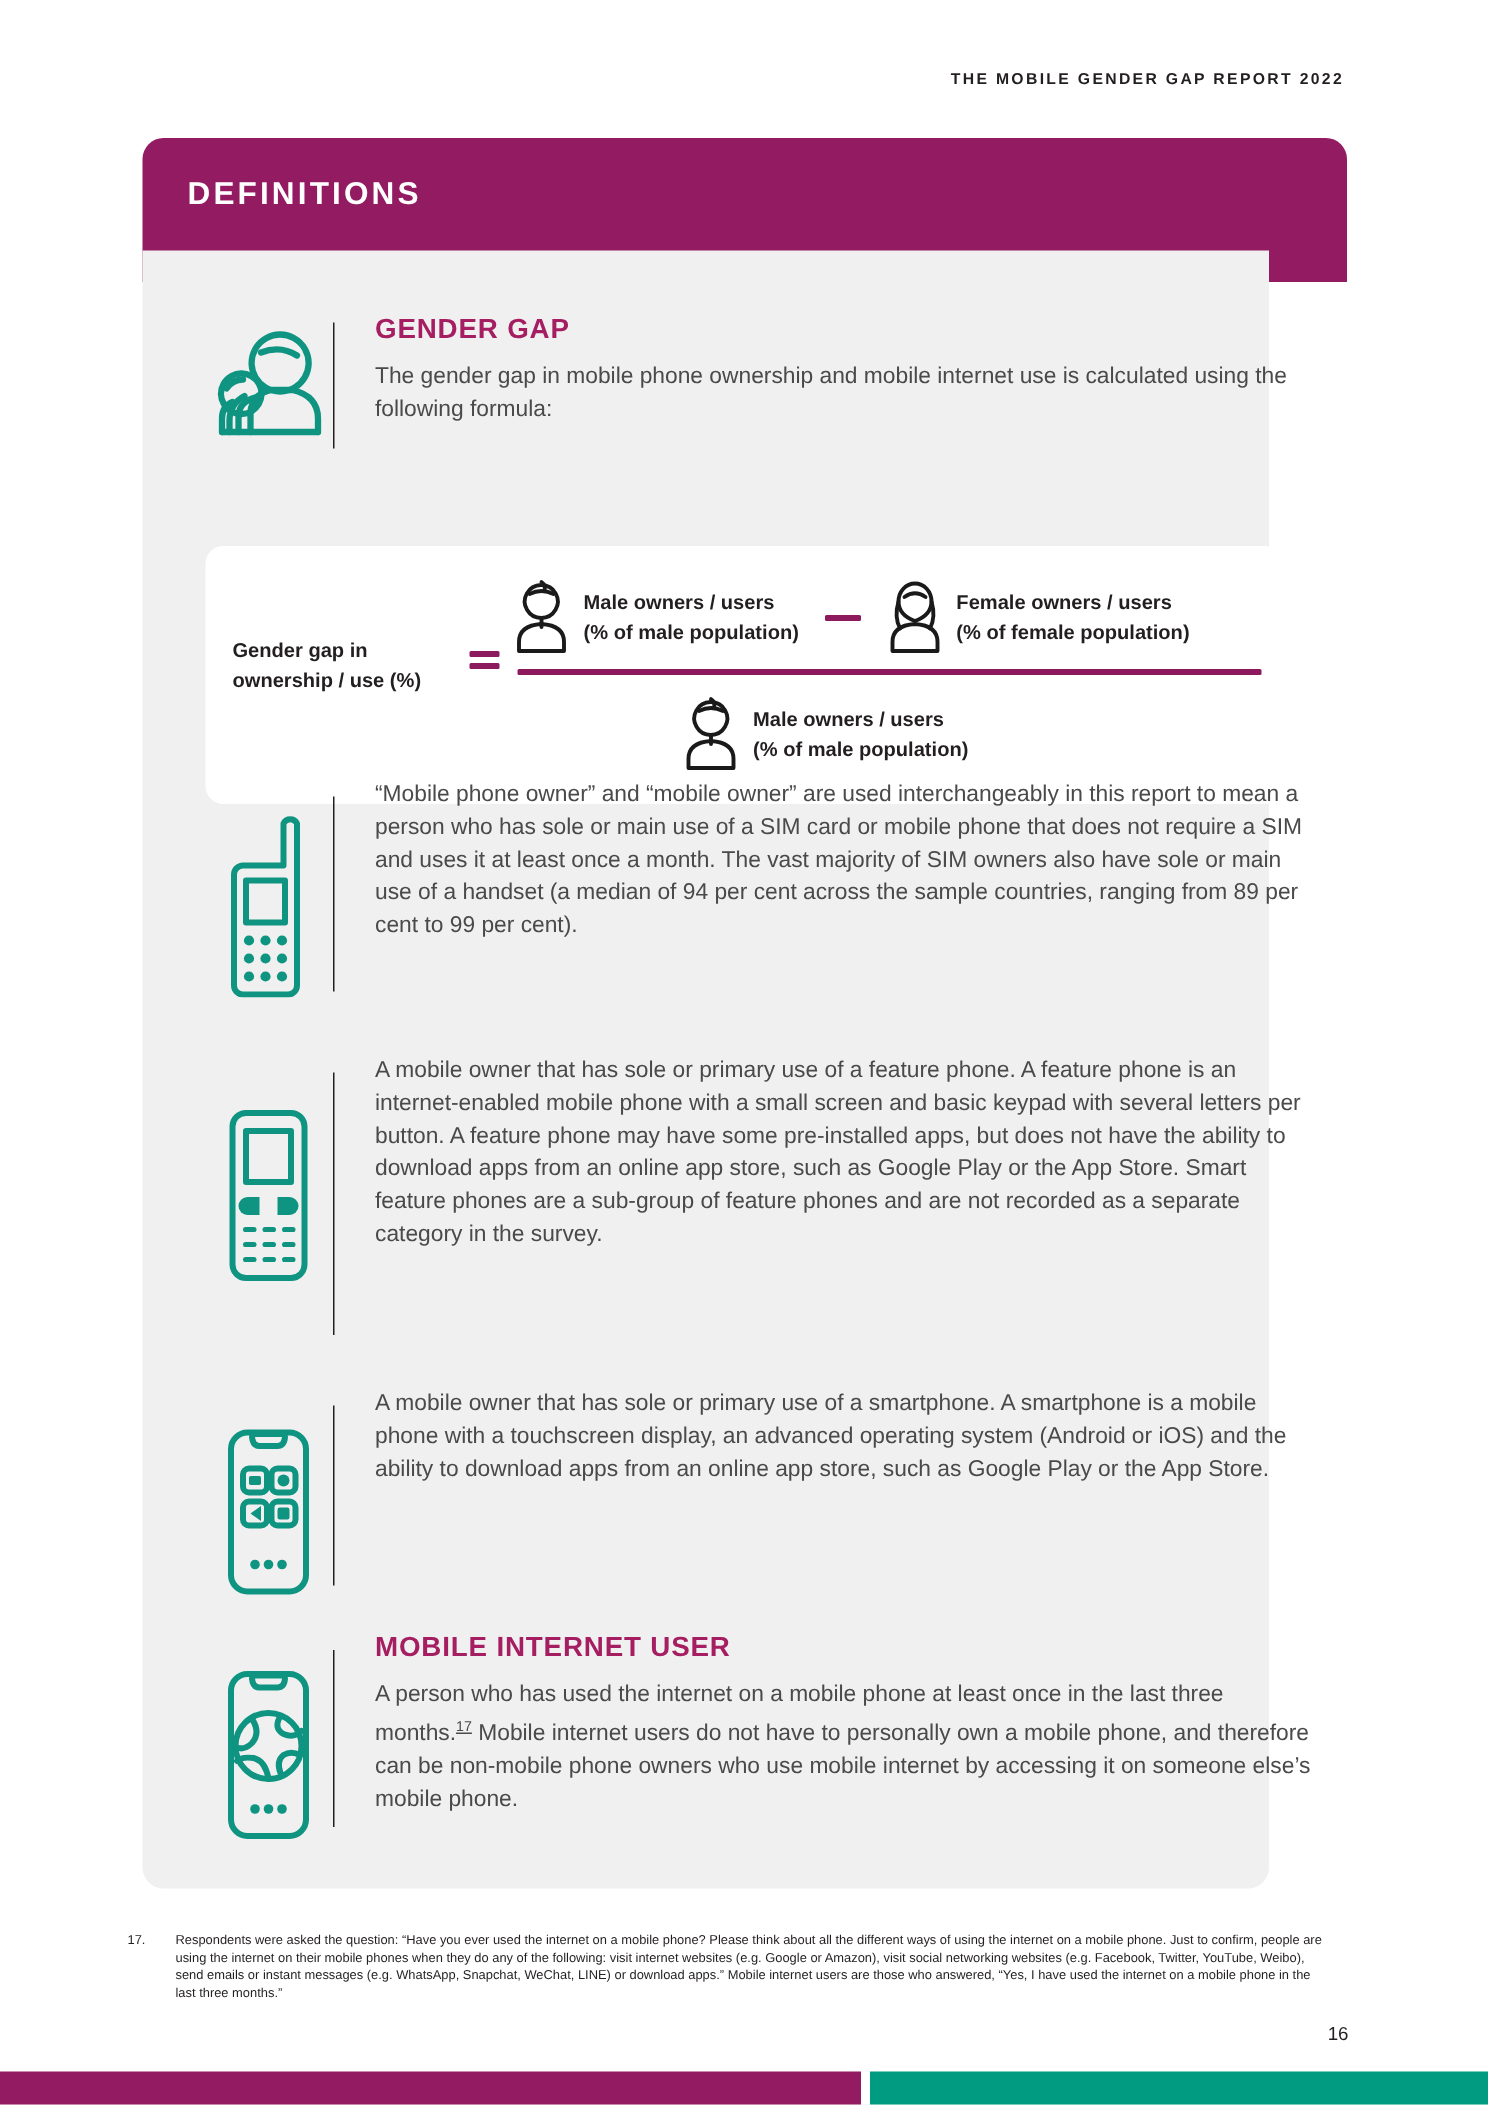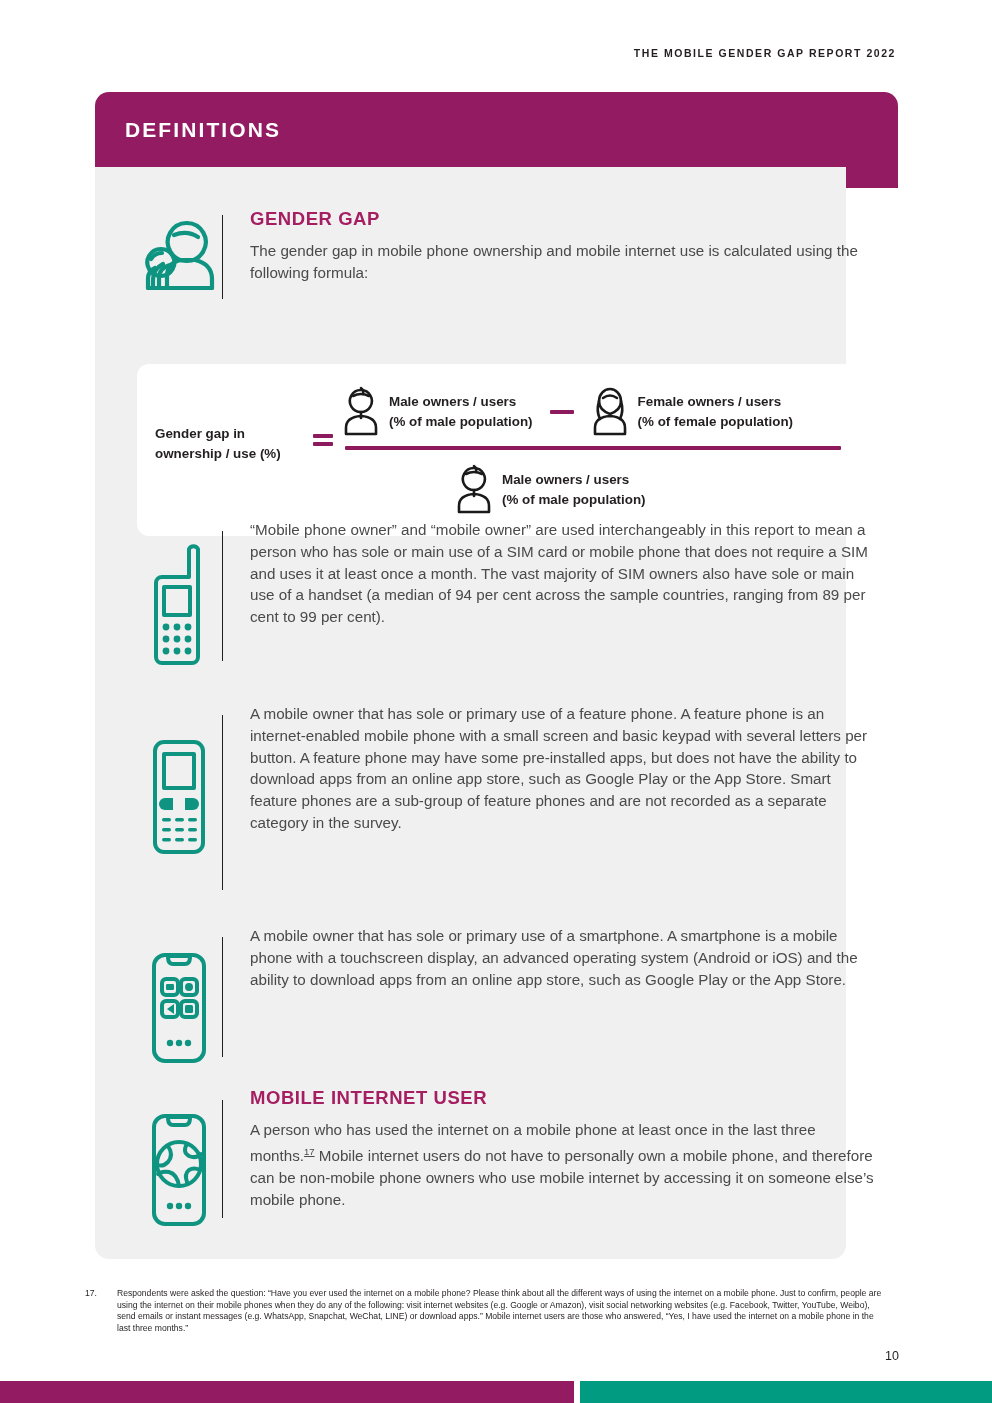--- a/index.html
+++ b/index.html
@@ -444,18 +444,18 @@
       </div>
     </div>
 
   </div>
 
   <div class="footnote">
     <div class="footnote-num">17.</div>
     <div class="footnote-text">Respondents were asked the question: “Have you ever used the internet on a mobile phone? Please think about all the different ways of using the internet on a mobile phone. Just to confirm, people are using the internet on their mobile phones when they do any of the following: visit internet websites (e.g. Google or Amazon), visit social networking websites (e.g. Facebook, Twitter, YouTube, Weibo), send emails or instant messages (e.g. WhatsApp, Snapchat, WeChat, LINE) or download apps.” Mobile internet users are those who answered, “Yes, I have used the internet on a mobile phone in the last three months.”</div>
   </div>
 
-  <div class="page-number">10</div>
+  <div class="page-number">16</div>
 
   <div class="bar-magenta"></div>
   <div class="bar-teal"></div>
 
 </div>
 
 </body></html>

